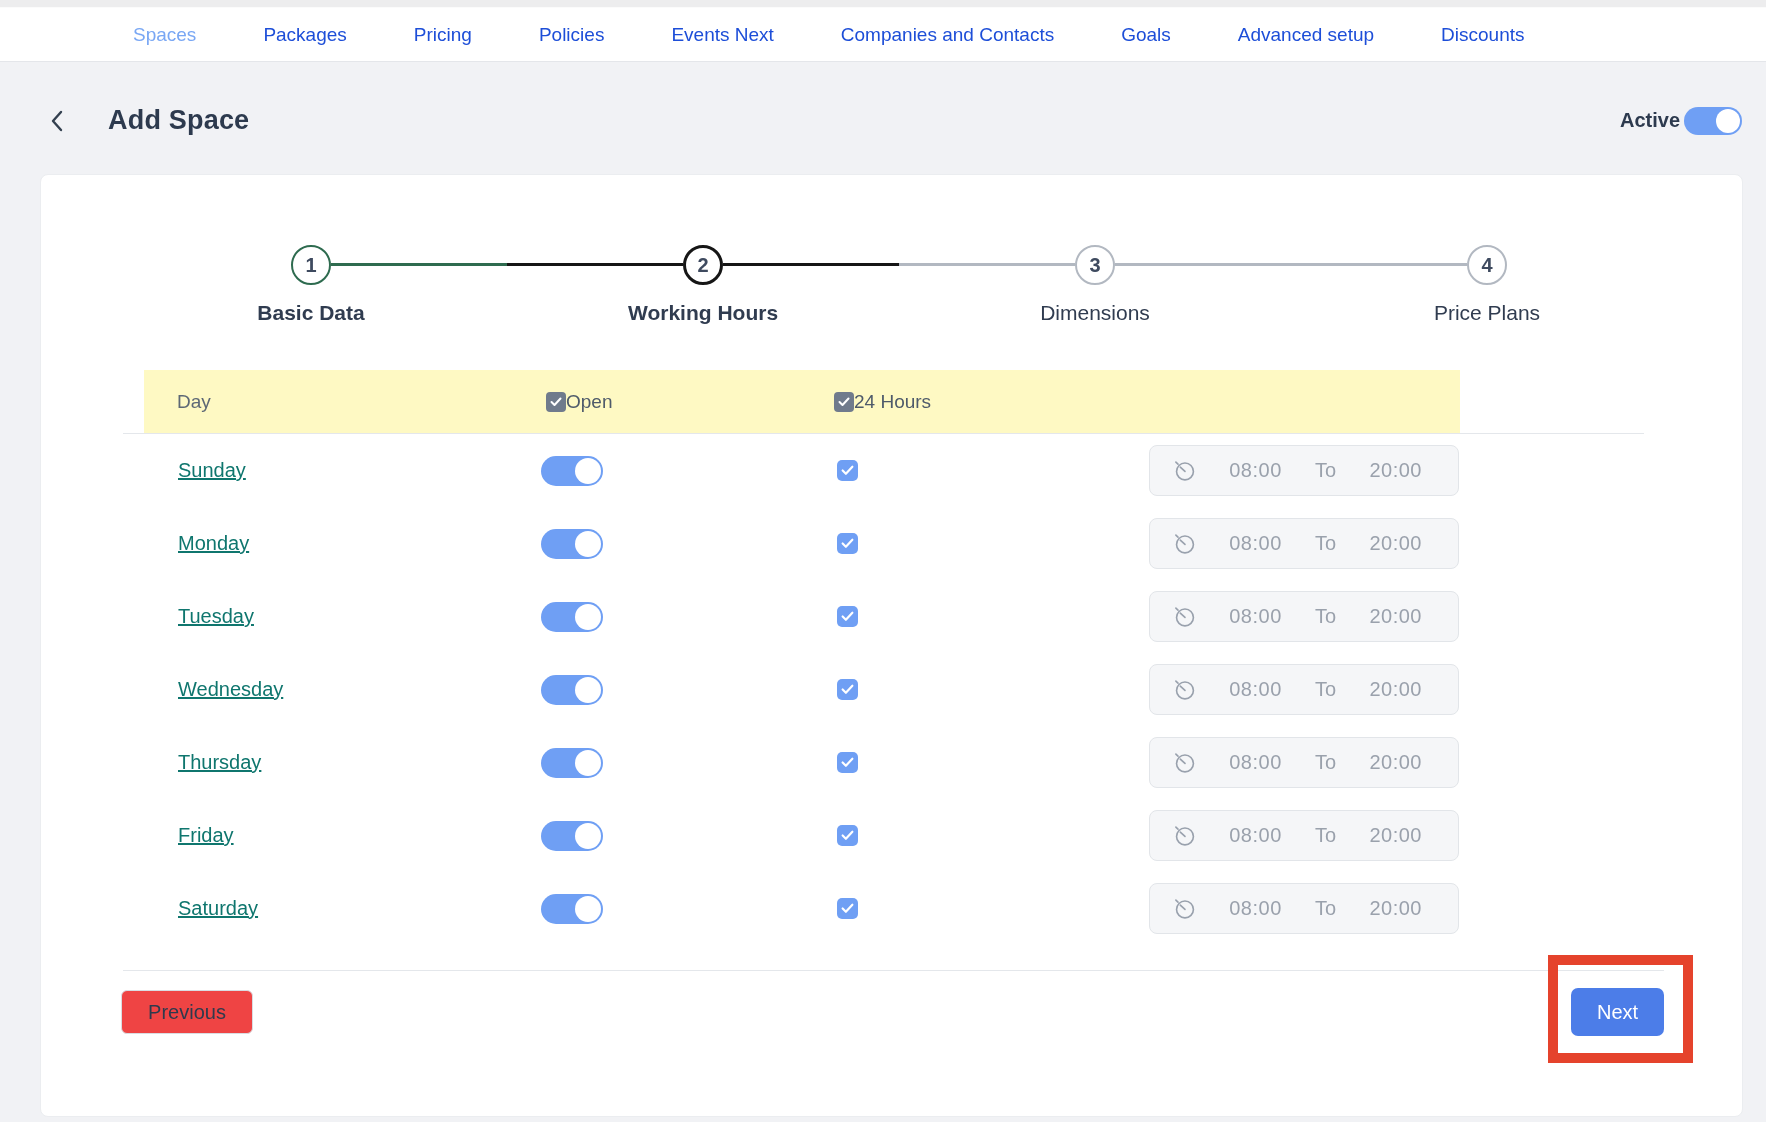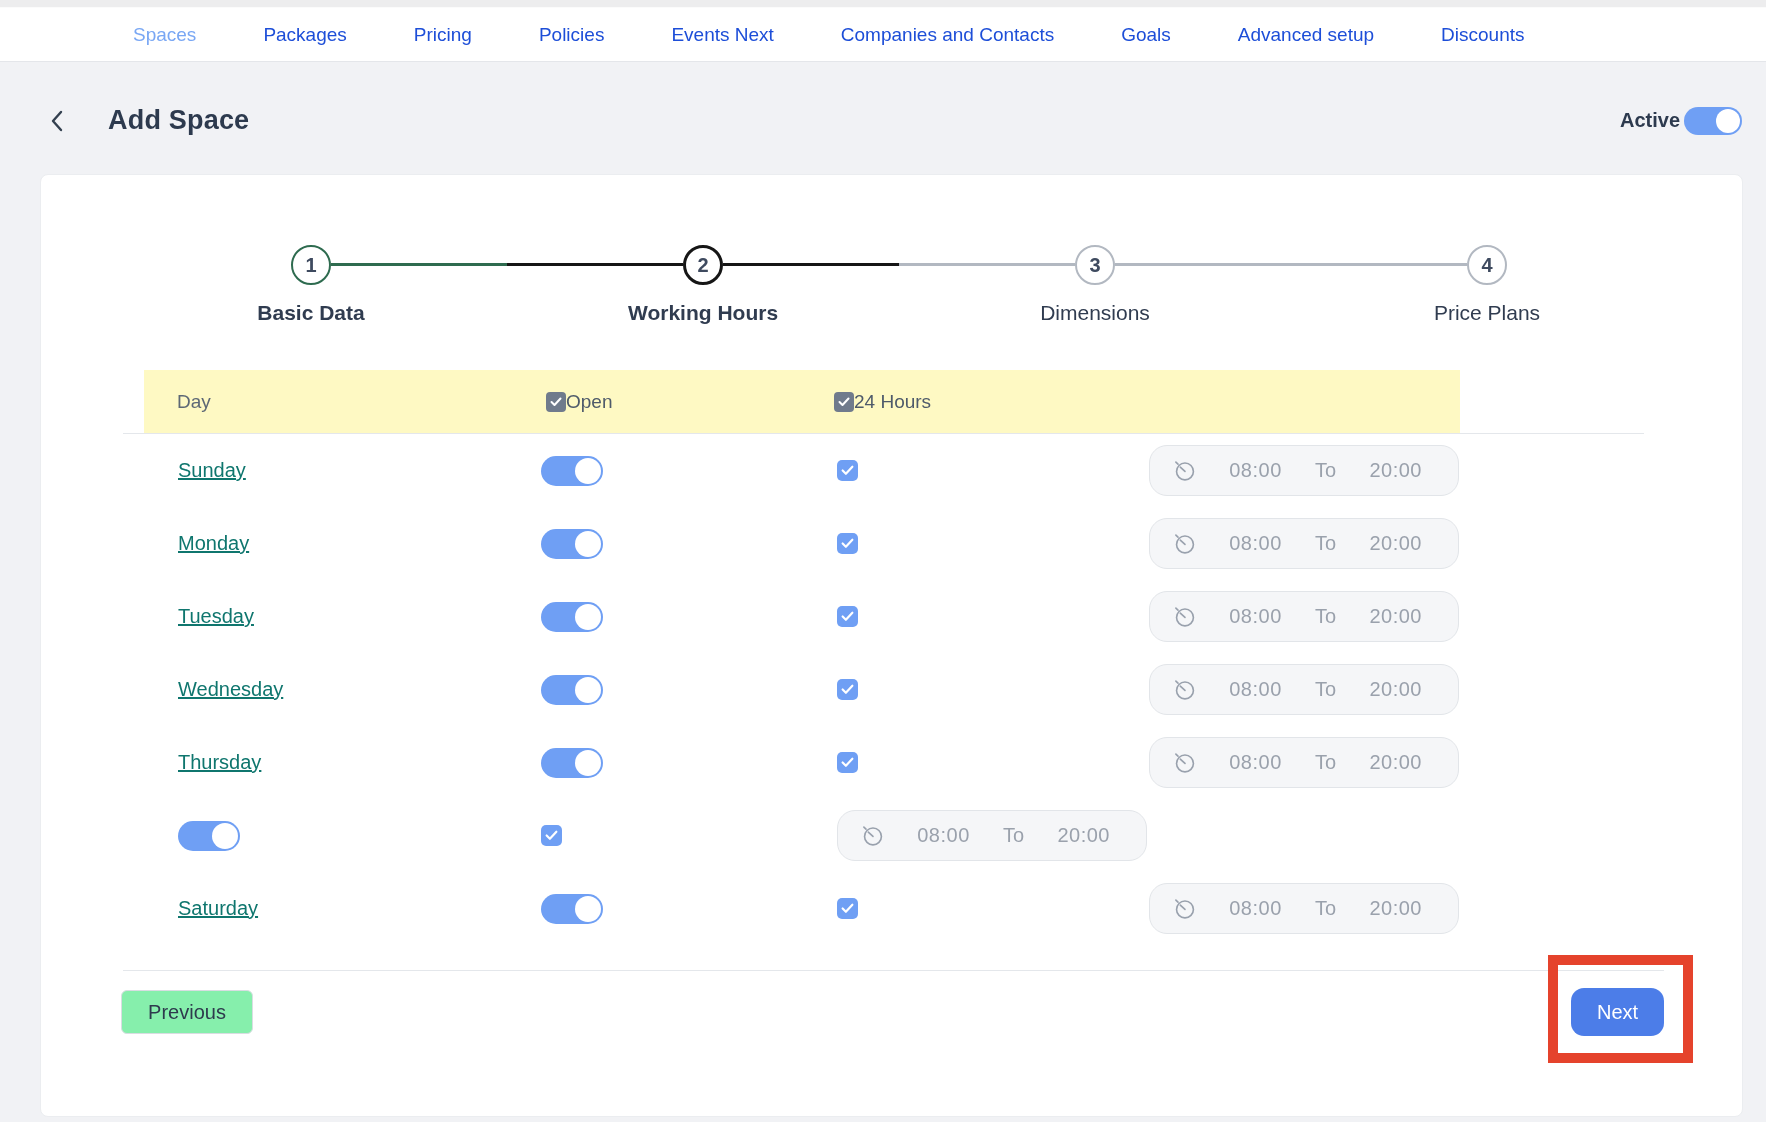--- a/index.html
+++ b/index.html
@@ -58,30 +58,30 @@
   .cb-group { display:flex; align-items:center; font-size:19px; color:#4e5a6a; }
   .checkbox { width:20px; height:20px; border-radius:4px; display:flex; align-items:center; justify-content:center; cursor:pointer; flex:none; }
   .checkbox.gray { background:#707b8c; }
   .checkbox.blue { background:#6f9ff4; width:21px; height:21px; border-radius:5px; }
   .divider { margin-left:2px; width:1521px; border-top:1px solid #e4e7eb; }
   .divider.footer-div { width:1541px; margin-top:25px; }
 
   .row { height:73px; display:grid; grid-template-columns:363px 296px 312px 310px;
          align-items:center; padding-left:57px; }
   .day-name { font-size:20px; color:#0f766e;text-decoration:underline; }
-  .time-box { width:310px; height:51px; background:#f5f6f8; border:1px solid #e2e5e9; border-radius:18px;
+  .time-box { width:310px; height:51px; background:#f5f6f8; border:1px solid #e2e5e9; border-radius:8px;
               display:flex; align-items:center; padding:0 36px 0 23px; justify-content:space-between;
               color:#9aa1ac; font-size:20px; cursor:pointer; }
   .time-box .tval { letter-spacing:.5px; }
 
   
   .wh-footer { margin-top:17px; display:flex; align-items:center; justify-content:space-between; }
-  .btn-prev { width:132px; height:44px; background:#86efac; border:1px solid #d9dde2; border-radius:6px;
+  .btn-prev { width:132px; height:44px; background:#ef4444; border:1px solid #d9dde2; border-radius:6px;
               font-size:20px; color:#2e3a4d; font-family:inherit; cursor:pointer; }
-  .btn-next { width:93px; height:48px; background:#4c7de8; border:none; border-radius:13px;
+  .btn-next { width:93px; height:48px; background:#4c7de8; border:none; border-radius:7px;
               font-size:20px; color:#ffffff; font-family:inherit; cursor:pointer; }
 
   
   .annotation-rect { position:absolute; left:1548px; top:955px; width:145px; height:108px;
                      border:10px solid #e5432c; pointer-events:none; z-index:10; }
 
   svg { display:block; }
 </style>
 </head>
 <body>
@@ -309,20 +309,21 @@
               <line x1="5.2" y1="5.4" x2="3" y2="3.2" stroke="#99a1ad" stroke-width="1.7" stroke-linecap="round"></line>
             </svg>
           </span>
         <span class="tval">08:00</span>
         <span>To</span>
         <span class="tval">20:00</span>
       </div>
     </div>
 
     <div class="row">
+      <div class="day-name">Friday</div>
       <div>
           <div class="toggle lg">
             <div class="knob"></div>
           </div>
         </div>
       <div>
           <div class="checkbox blue">
             <span>
               <svg width="13" height="11" viewBox="0 0 12 10">
                 <polyline points="1.5,5 4.5,8 10.5,1.5" fill="none" stroke="#ffffff" stroke-width="2" stroke-linecap="round" stroke-linejoin="round"></polyline>

